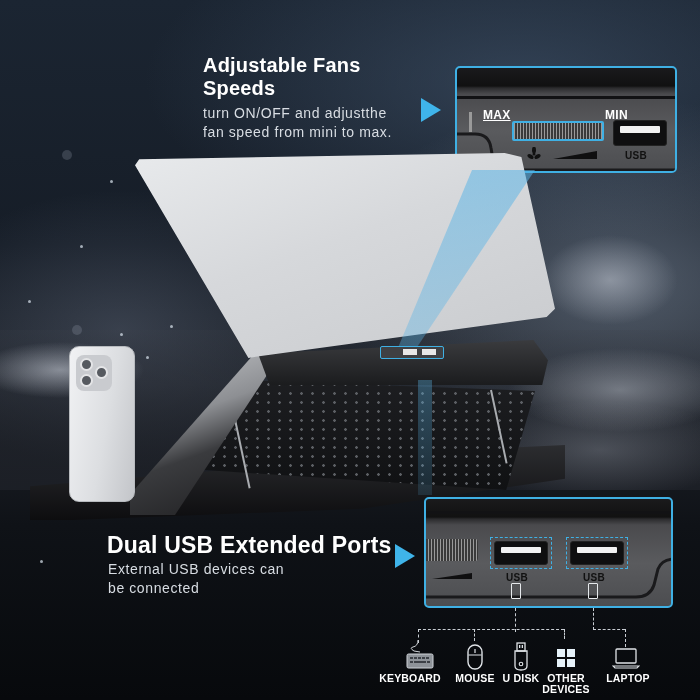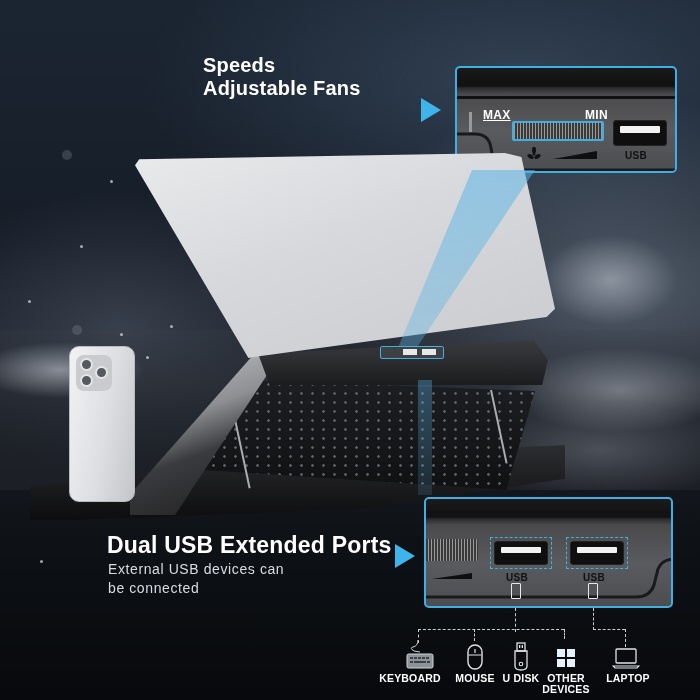--- a/index.html
+++ b/index.html
@@ -135,33 +135,37 @@
   <div class="drop l" style="left:72px;top:325px;"></div>
   <div class="drop" style="left:120px;top:333px;"></div>
   <div class="drop" style="left:146px;top:356px;"></div>
   <div class="drop" style="left:170px;top:325px;"></div>
   <div class="drop" style="left:80px;top:245px;"></div>
   <div class="drop" style="left:28px;top:300px;"></div>
   <div class="drop" style="left:110px;top:180px;"></div>
   <div class="drop" style="left:40px;top:560px;"></div>
 
   <div class="h1" style="left:203px;top:54px;font-size:20px;line-height:23px;">
+    <div>Adjustable Fans</div>
     <div>Speeds</div>
-    <div>Adjustable Fans</div>
+  </div>
+  <div class="sub" style="left:203px;top:104px;">
+    <div>turn ON/OFF and adjustthe</div>
+    <div>fan speed from mini to max.</div>
   </div>
   <div class="arrow" style="left:421px;top:98px;"></div>
 
   <div class="panel" style="left:455px;top:66px;width:222px;height:107px;">
     <div class="rail" style="top:28px;"></div>
     <div style="position:absolute;left:12px;top:44px;width:3px;height:20px;background:#9a9a9a;"></div>
     <svg style="position:absolute;left:0;top:60px;" width="222" height="47">
       <path d="M0 6 L18 6 Q32 6 34 20 L36 32 Q38 42 52 42 L222 42" fill="none" stroke="#1a1a1c" stroke-width="3"></path>
     </svg>
     <div class="lbl" style="left:26px;top:40px;text-decoration:underline;">MAX</div>
-    <div class="lbl" style="left:128px;top:40px;">MIN</div>
+    <div class="lbl" style="left:148px;top:40px;">MIN</div>
     <div class="wheel" style="left:55px;top:53px;width:92px;height:20px;"></div>
     <svg style="position:absolute;left:70px;top:79px;" width="14" height="14" viewBox="0 0 14 14">
       <circle cx="7" cy="7" r="1.5" fill="#111"></circle>
       <ellipse cx="7" cy="3" rx="2" ry="3.5" fill="#111"></ellipse>
       <ellipse cx="3.5" cy="9.5" rx="3.3" ry="2" fill="#111" transform="rotate(30 3.5 9.5)"></ellipse>
       <ellipse cx="10.5" cy="9.5" rx="3.3" ry="2" fill="#111" transform="rotate(-30 10.5 9.5)"></ellipse>
     </svg>
     <div class="ramp" style="left:96px;top:83px;"></div>
     <div class="usb-port" style="left:156px;top:52px;width:54px;height:26px;">
       <div class="tongue"></div>

